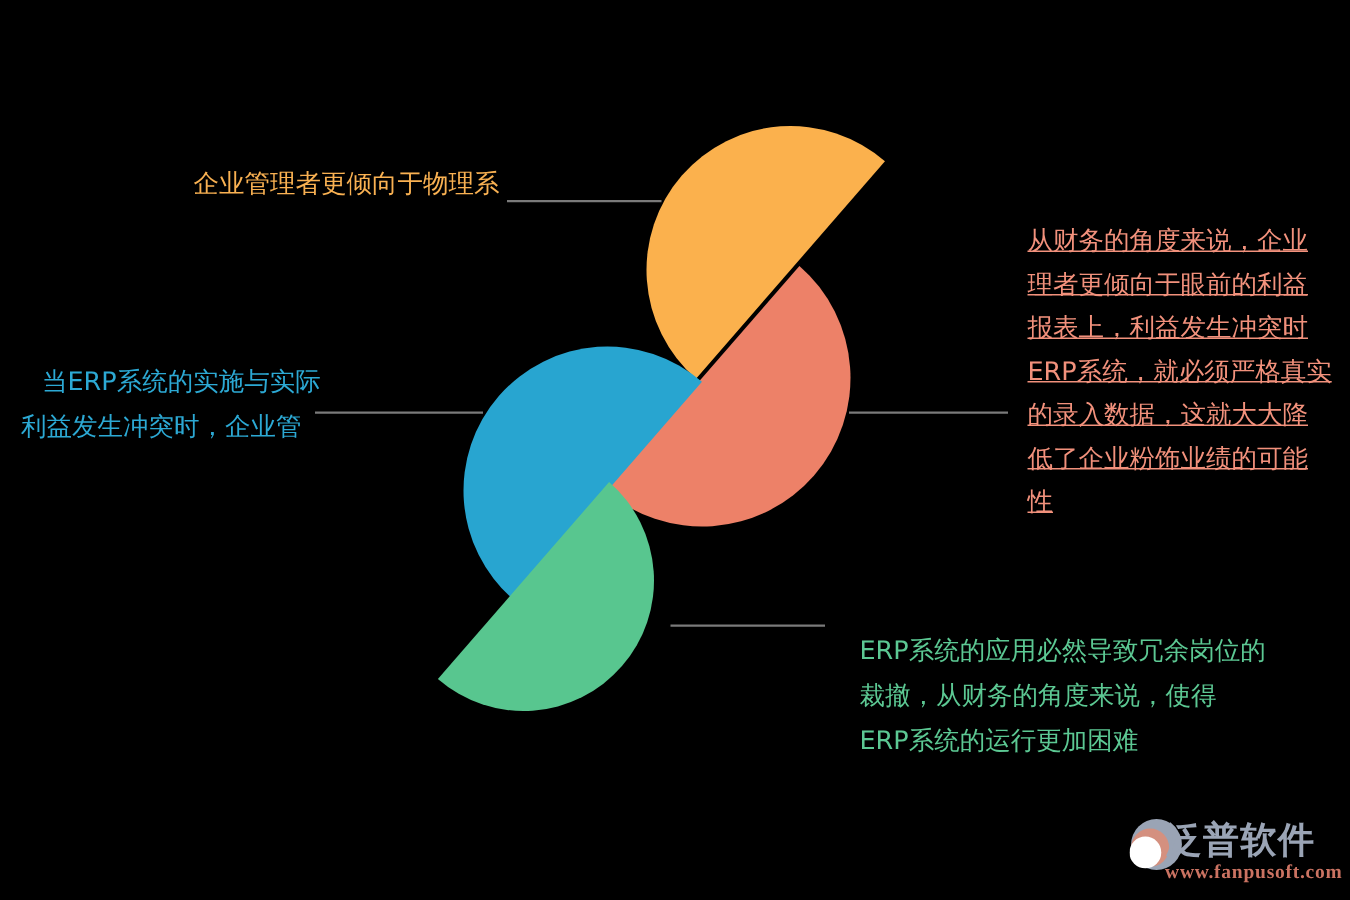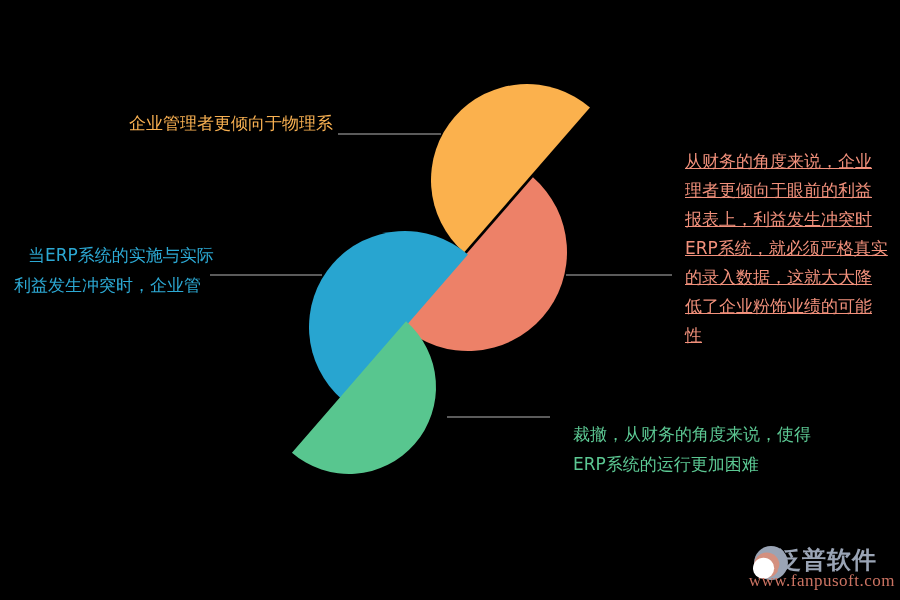--- a/index.html
+++ b/index.html
@@ -11,21 +11,21 @@
   .ann{position:absolute;font-size:17px;white-space:nowrap;}
   .ann .line{white-space:nowrap;}
   .ann-top-left{left:108px;top:107px;width:225px;text-align:right;line-height:33px;}
   .ann-left{left:14px;top:240px;text-align:left;line-height:30px;}
   .ann-left .line:first-child{padding-left:14px;}
   .ann-right{left:685px;top:147px;text-align:left;line-height:29px;}
   .ann-bottom{left:573px;top:419px;text-align:left;line-height:30px;}
   .logo{position:absolute;left:743px;top:544px;width:152px;height:50px;}
   .logo-icon{position:absolute;left:10px;top:1px;width:36px;height:36px;}
   .logo-name{position:absolute;right:18px;top:3px;font-size:24px;font-weight:bold;letter-spacing:1px;line-height:26px;}
-  .logo-url{position:absolute;right:0px;top:29px;font-size:17px;font-weight:normal;
+  .logo-url{position:absolute;right:0px;top:29px;font-size:13px;font-weight:bold;
             font-family:"Liberation Serif",serif;letter-spacing:0.5px;line-height:15px;}
 </style>
 </head>
 <body>
 
 <div id="canvas">
 
   <svg id="shape-layer" viewBox="0 0 900 600" xmlns="http://www.w3.org/2000/svg">
 
     <path d="M -96 0 A 96 96 0 0 1 96 0 Z" transform="translate(527 180) rotate(-49)" fill="#FBB14D"></path>
@@ -52,20 +52,21 @@
     <div class="line">从财务的角度来说，企业</div>
     <div class="line">理者更倾向于眼前的利益</div>
     <div class="line">报表上，利益发生冲突时</div>
     <div class="line">ERP系统，就必须严格真实</div>
     <div class="line">的录入数据，这就大大降</div>
     <div class="line">低了企业粉饰业绩的可能</div>
     <div class="line">性</div>
   </div>
 
   <div class="ann ann-bottom" style="color: rgb(92, 200, 147);">
+    <div class="line">ERP系统的应用必然导致冗余岗位的</div>
     <div class="line">裁撤，从财务的角度来说，使得</div>
     <div class="line">ERP系统的运行更加困难</div>
   </div>
 
   <div class="logo">
     <svg class="logo-icon" viewBox="0 0 34 34" xmlns="http://www.w3.org/2000/svg">
       <circle cx="17" cy="17" r="16" fill="#9AA4B5"></circle>
       <circle cx="13" cy="19" r="12" fill="#D4907F"></circle>
       <circle cx="10" cy="22" r="10" fill="#ffffff"></circle>
     </svg>

